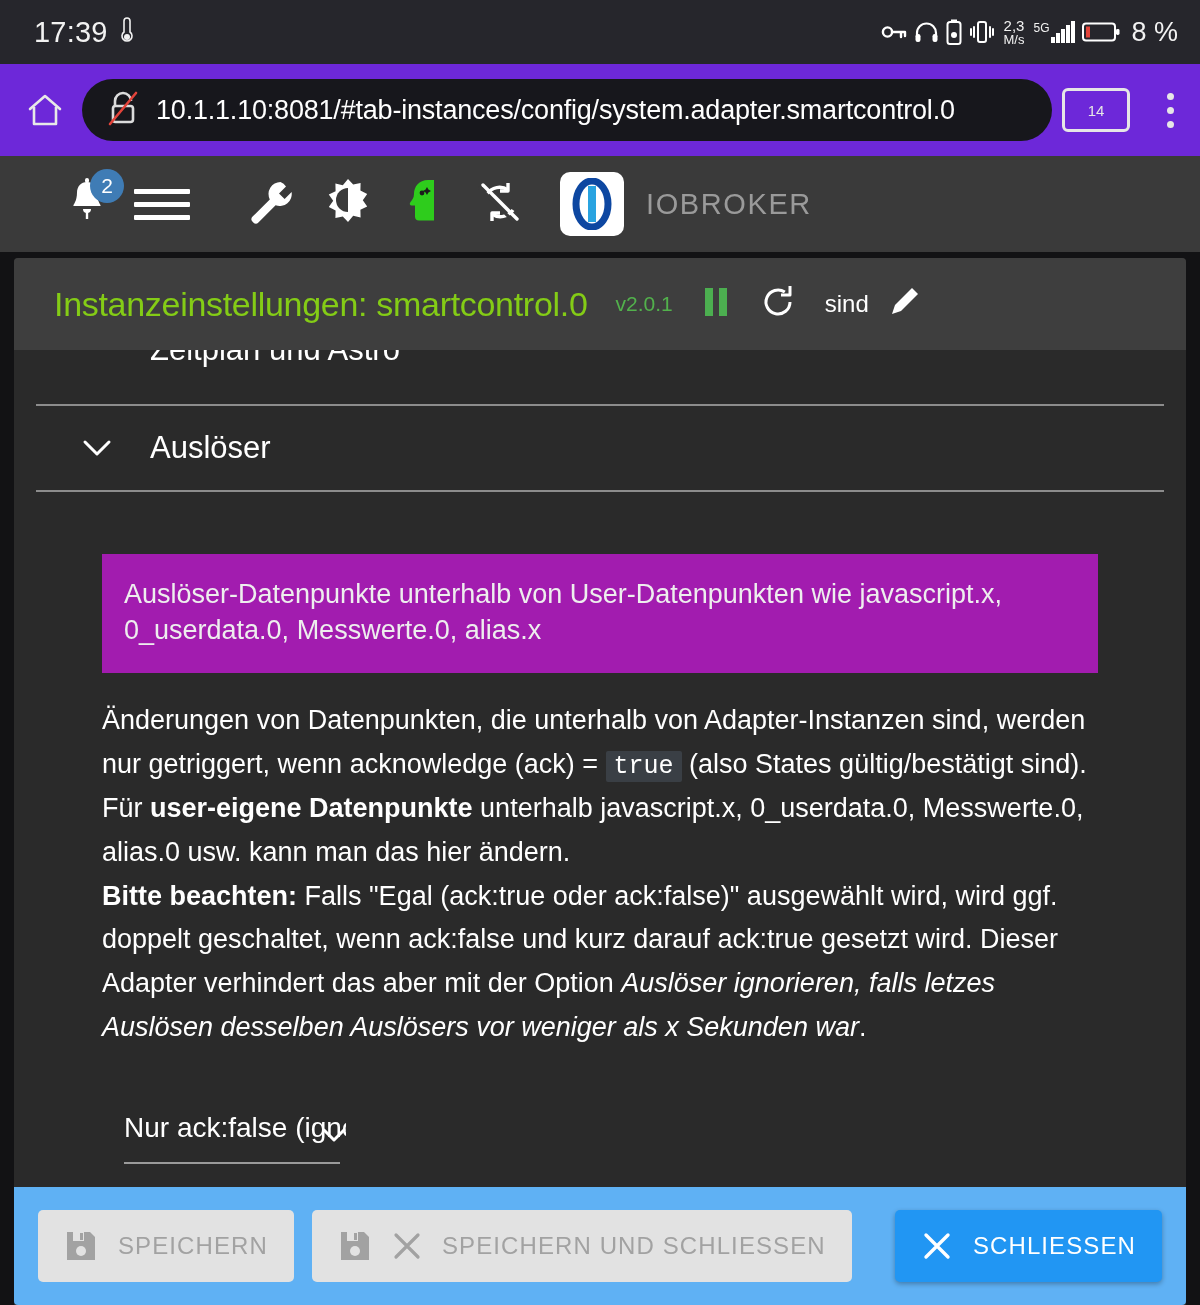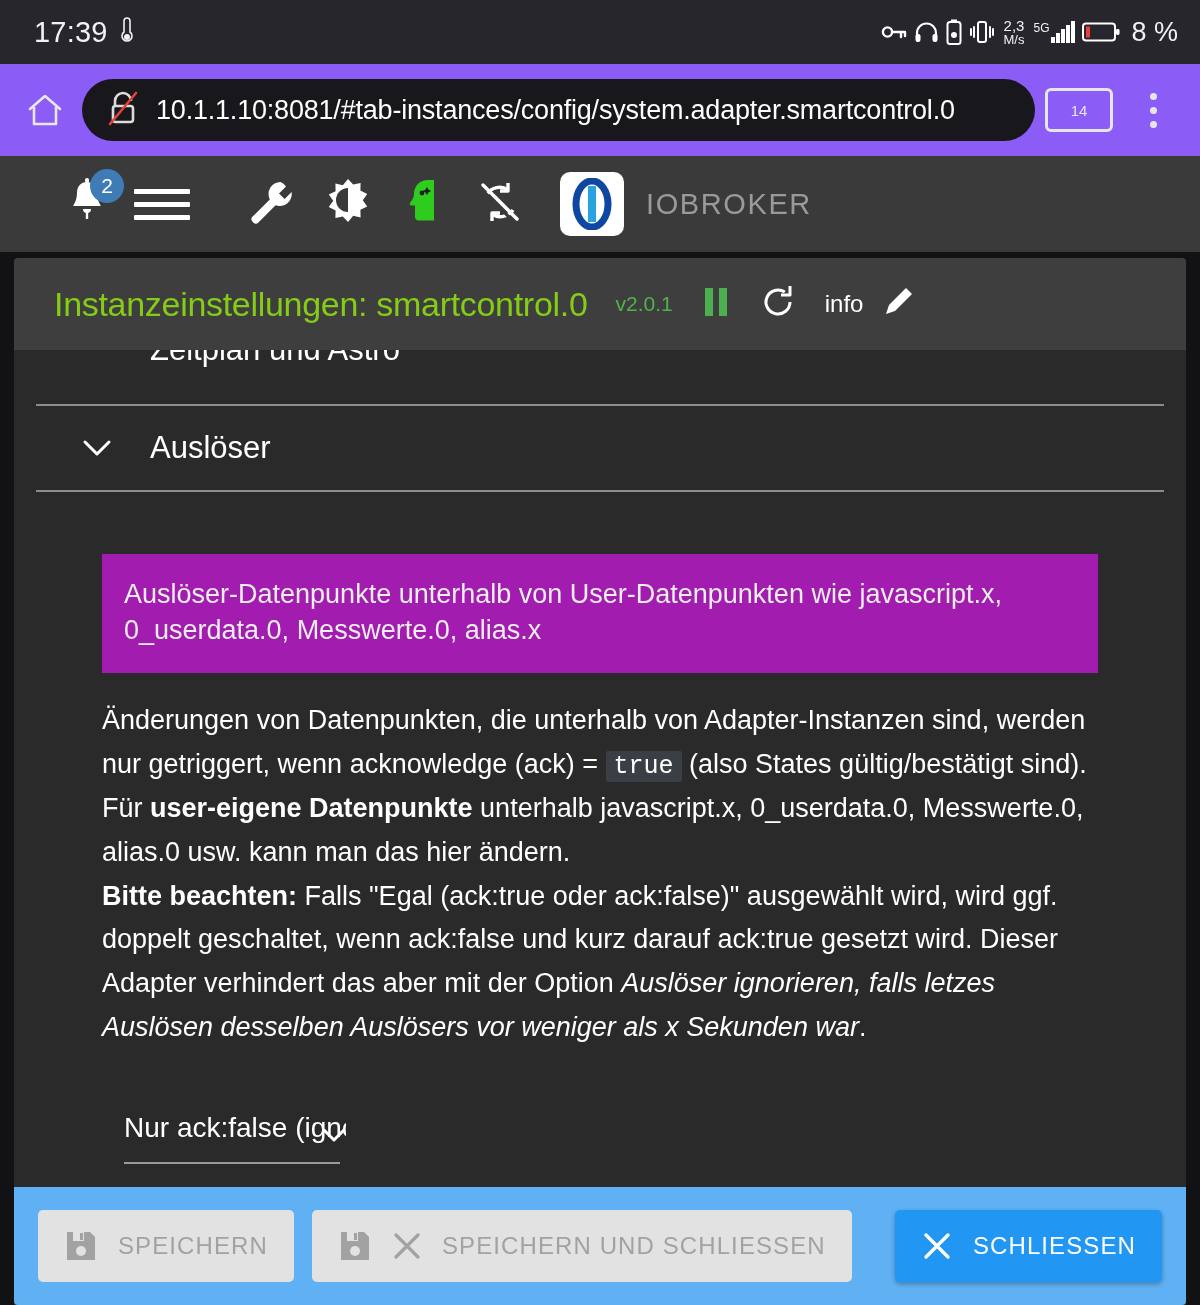--- a/index.html
+++ b/index.html
@@ -24,22 +24,22 @@
   .net-speed { display:flex; flex-direction:column; align-items:center; line-height:1; margin:0 2px; }
   .net-speed .n1 { font-size: 15px; }
   .net-speed .n2 { font-size: 13px; }
   .sig-wrap { display:flex; align-items:flex-end; gap:1px; }
   .sig-g { font-size: 12px; margin-right:1px; align-self:flex-start; }
   .bar { width:4px; background:#fff; }
   .sb-batt-txt { font-size: 27px; margin-left: 4px; }
 
   
   .urlbar {
-    height: 92px; background: #8b5cf6;
-    display: flex; align-items: center; padding: 0 29px 0 16px; gap: 8px;
+    height: 92px; background: #6d28d9;
+    display: flex; align-items: center; padding: 0 12px 0 16px; gap: 8px;
   }
   .home-btn { width: 58px; height: 58px; display:flex; align-items:center; justify-content:center; }
   .urlfield {
     flex: 1; height: 62px; background: #17171c; border-radius: 31px;
     display: flex; align-items: center; padding: 0 26px 0 24px; gap: 16px;
     min-width: 0;
   }
   .url-text {
     color: #ffffff; font-size: 27px; white-space: nowrap; overflow: hidden;
     text-overflow: ellipsis; letter-spacing: -.2px;
@@ -305,21 +305,21 @@
       </span>
       <span class="dlg-hicon">
         <span>
           <svg width="38" height="38" viewBox="0 0 38 38">
               <path d="M31 19a12 12 0 1 1-5.2-9.9" fill="none" stroke="#fff" stroke-width="3"></path>
               <path d="M31 3v9h-9" fill="none" stroke="#fff" stroke-width="3" stroke-linejoin="round"></path>
             </svg>
         </span>
       </span>
       <span class="dlg-hicon">
-        <span style="color:#ffffff;font-size:24px;">info</span>
+        <span style="color:#ffffff;font-size:24px;">sind</span>
       </span>
       <span class="dlg-hicon" style="margin-left:18px">
         <span>
           <svg width="34" height="34" viewBox="0 0 34 34">
               <path d="M5 29l3-9L25 3l6 6-17 17z" fill="#fff"></path>
             </svg>
         </span>
       </span>
     </div>
 

